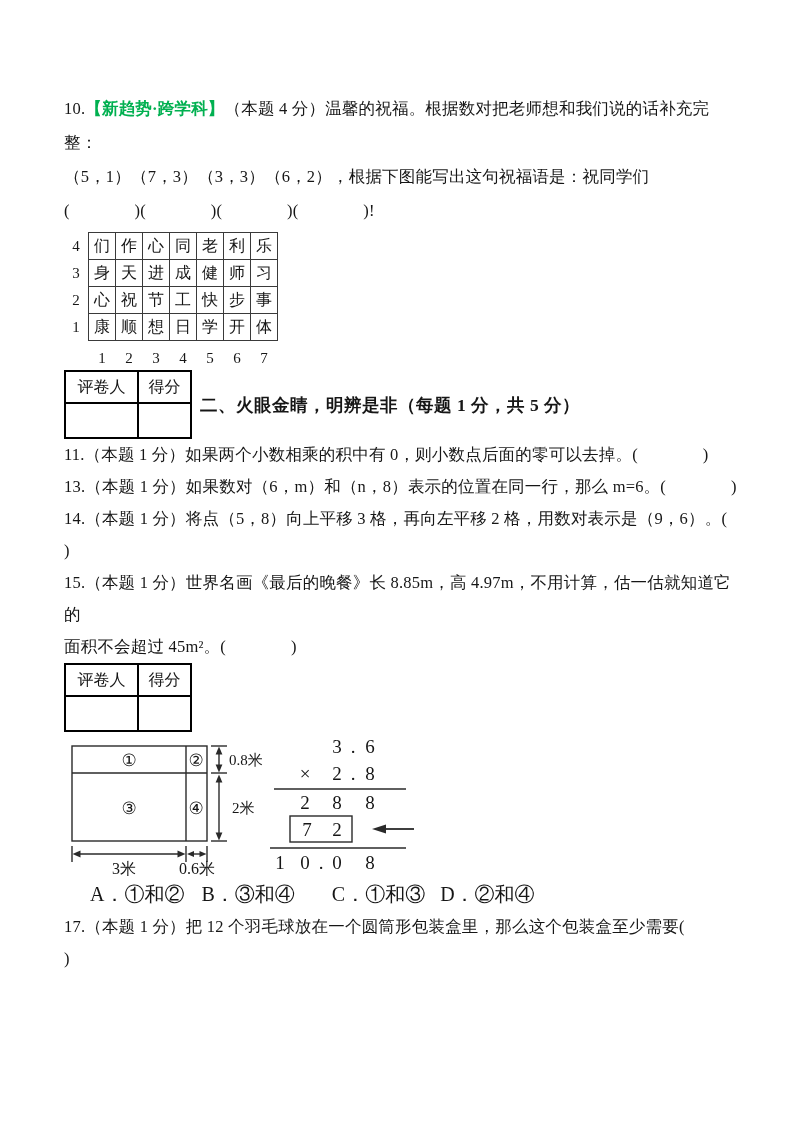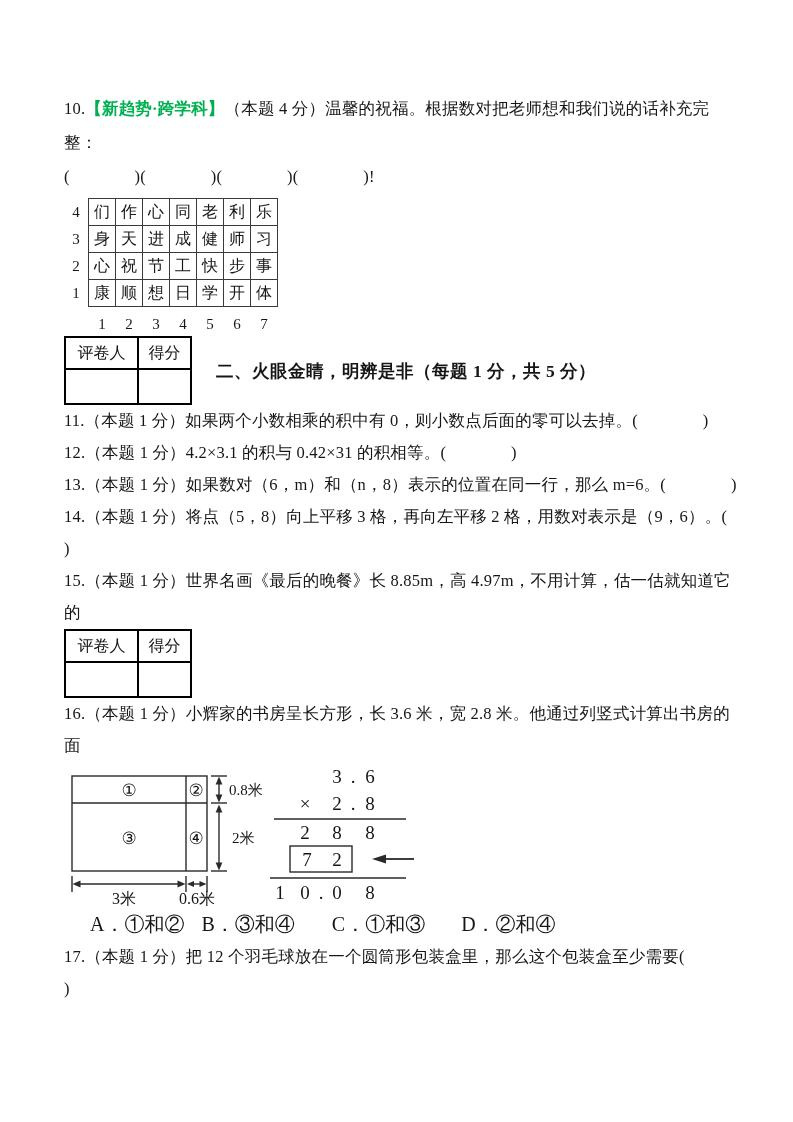--- a/index.html
+++ b/index.html
@@ -21,21 +21,21 @@
   
   .char-grid{border-collapse:collapse;margin:4px 0 0 0;}
   .char-grid td{padding:0;}
   .char-grid td.cell{
     border:1.5px solid #3a3a3a;width:26px;height:26px;
     text-align:center;font-size:16px;
   }
   .char-grid td.rlabel{width:24px;text-align:center;font-size:15px;border:none;}
   .char-grid td.clabel{height:24px;text-align:center;font-size:15px;border:none;padding-top:5px;}
   
-  .section-row{display:flex;align-items:center;gap:24px;margin:0;}
+  .section-row{display:flex;align-items:center;gap:8px;margin:0;}
   .score-table{border-collapse:collapse;}
   .score-table td{border:2.2px solid #000;text-align:center;font-size:16px;padding:0;}
   .score-table td.c1{width:71px;}
   .score-table td.c2{width:51px;}
   .score-table tr.hdr td{height:30px;}
   .score-table tr.empty td{height:33px;}
   .section-title{
     margin:0;font-size:17.5px;font-weight:bold;
     font-family:inherit;letter-spacing:0.5px;white-space:pre;
   }
@@ -45,29 +45,30 @@
   .mul-svg{margin-left:4px;}
   svg text{font-family:"Liberation Serif","DejaVu Serif",serif;fill:#161616;}
   .fig-stroke{stroke:#2a2a2a;stroke-width:1.4;fill:none;}
   .fig-fill{fill:#2a2a2a;stroke:none;}
   
   .options{display:flex;font-size:20px;line-height:34px;margin:0;}
   .options .opt{white-space:pre;}
   .options .opt:nth-child(1){margin-left:26px;}
   .options .opt:nth-child(2){margin-left:17px;}
   .options .opt:nth-child(3){margin-left:37px;}
-  .options .opt:nth-child(4){margin-left:36px;text-align:center;}
+  .options .opt:nth-child(4){margin-left:15px;text-align:center;}
 </style>
 </head>
 <body>
 
 <div class="page">
 
   <section>
     <p class="line q10-line"><span>10.</span><span class="tag-green">【新趋势·跨学科】</span><span>（本题 4 分）温馨的祝福。根据数对把老师想和我们说的话补充完整：</span></p>
+    <p class="line q10-line">（5，1）（7，3）（3，3）（6，2），根据下图能写出这句祝福语是：祝同学们</p>
     <p class="line q10-line">(               )(               )(               )(               )!</p>
 
     <table class="char-grid">
       <tbody>
         <tr>
           <td class="rlabel">4</td>
           <td class="cell">们</td>
           <td class="cell">作</td>
           <td class="cell">心</td>
           <td class="cell">同</td>
@@ -129,41 +130,40 @@
         <tr class="empty">
           <td class="c1"></td>
           <td class="c2"></td>
         </tr>
       </tbody>
     </table>
     <h2 class="section-title">二、火眼金睛，明辨是非（每题 1 分，共 5 分）</h2>
   </div>
 
   <p class="line">11.（本题 1 分）如果两个小数相乘的积中有 0，则小数点后面的零可以去掉。(               )</p>
-  <p class="line">12.（本题 1 分）4.2×3.1 的积与 0.42×31 的积相等。(               )</p>
   <p class="line">13.（本题 1 分）如果数对（6，m）和（n，8）表示的位置在同一行，那么 m=6。(               )</p>
   <p class="line">14.（本题 1 分）将点（5，8）向上平移 3 格，再向左平移 2 格，用数对表示是（9，6）。(               )</p>
   <p class="line">15.（本题 1 分）世界名画《最后的晚餐》长 8.85m，高 4.97m，不用计算，估一估就知道它的</p>
+  <p class="line">面积不会超过 45m²。(               )</p>
 
   <div class="section-row">
     <table class="score-table">
       <tbody>
         <tr class="hdr">
           <td class="c1">评卷人</td>
           <td class="c2">得分</td>
         </tr>
         <tr class="empty">
           <td class="c1"></td>
           <td class="c2"></td>
         </tr>
       </tbody>
     </table>
   </div>
 
-  <p class="line">16.（本题 1 分）小辉家的书房呈长方形，长 3.6 米，宽 2.8 米。他通过列竖式计算出书房的面</p>
 
   <div class="diagram-row">
 
     <svg width="200" height="142" viewBox="0 0 200 142">
       <g class="fig-stroke">
         <rect x="8" y="11" width="135" height="95"></rect>
         <line x1="122" y1="11" x2="122" y2="106"></line>
         <line x1="8" y1="38" x2="143" y2="38"></line>
       </g>
       <text x="65" y="31" font-size="17" text-anchor="middle">①</text>

